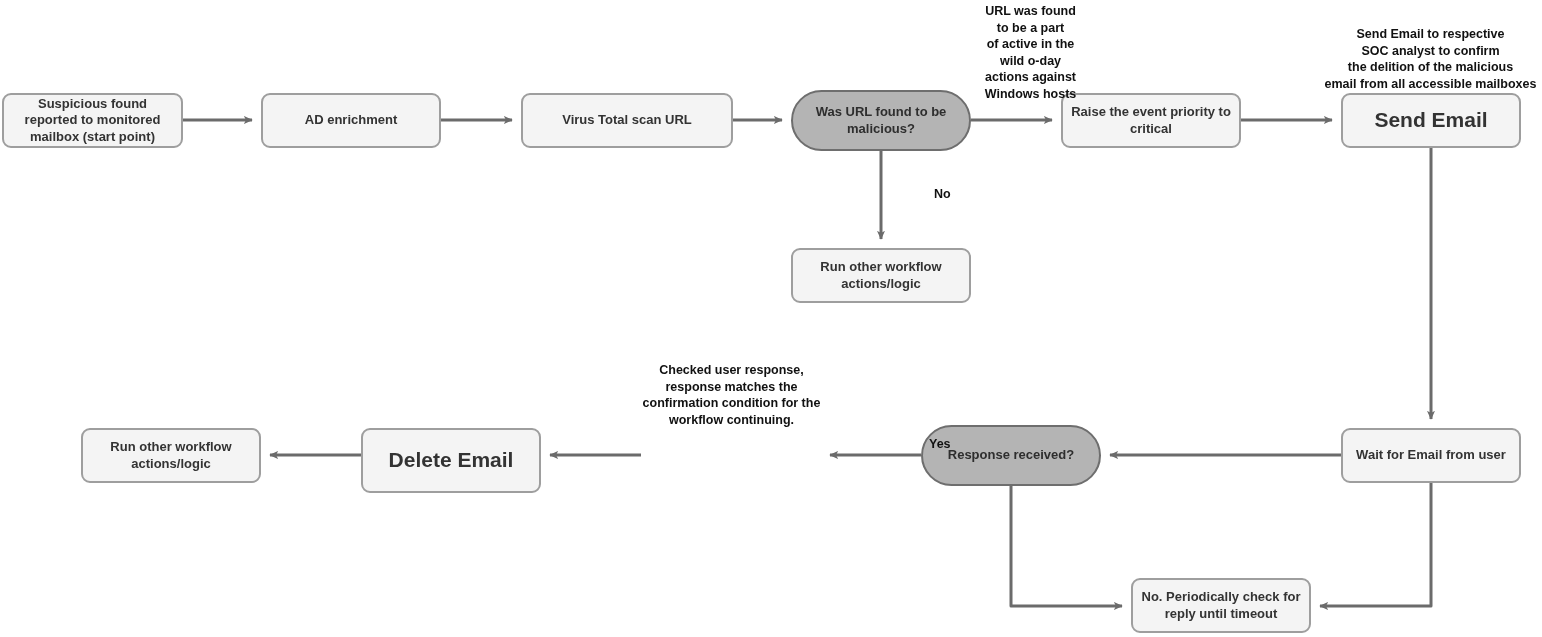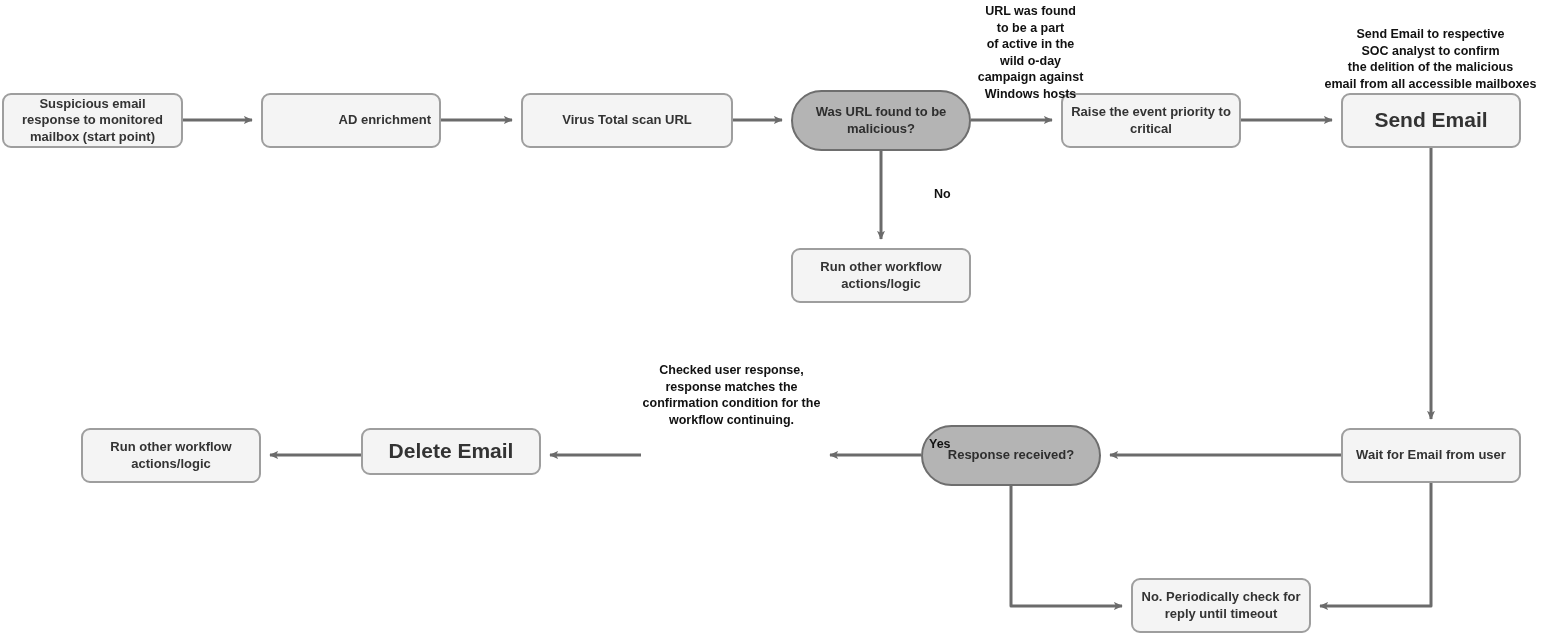--- a/index.html
+++ b/index.html
@@ -103,24 +103,24 @@
 
       <path d="M361,455 L270,455" marker-end="url(#arrowhead)"></path>
 
       <path d="M1011,486 L1011,606 L1122,606" marker-end="url(#arrowhead)"></path>
 
       <path d="M1431,483 L1431,606 L1320,606" marker-end="url(#arrowhead)"></path>
     </g>
   </svg>
 
   <div class="node" style="left:2px; top:93px; width:181px; height:55px;">
-    <span>Suspicious email response to monitored mailbox (start point)</span>
+    <span>Suspicious found reported to monitored mailbox (start point)</span>
   </div>
 
-  <div class="node" style="left:261px; top:93px; width:180px; height:55px;justify-content:flex-end;">
+  <div class="node" style="left:261px; top:93px; width:180px; height:55px;">
     <span>AD enrichment</span>
   </div>
 
   <div class="node" style="left:521px; top:93px; width:212px; height:55px;">
     <span>Virus Total scan URL</span>
   </div>
 
   <div class="node decision" style="left:791px; top:90px; width:180px; height:61px;">
     <span>Was URL found to be malicious?</span>
   </div>
@@ -139,37 +139,37 @@
 
   <div class="node" style="left:1341px; top:428px; width:180px; height:55px;">
     <span>Wait for Email from user</span>
   </div>
 
   <div class="node decision" style="left:921px; top:425px; width:180px; height:61px;">
     <span>Response received?</span>
   </div>
 
 
-  <div class="node big" style="left:361px; top:428px; width:180px; height:47px;">
+  <div class="node big" style="left:361px; top:428px; width:180px; height:65px;">
     <span>Delete Email</span>
   </div>
 
   <div class="node" style="left:81px; top:428px; width:180px; height:55px;">
     <span>Run other workflow actions/logic</span>
   </div>
 
   <div class="node" style="left:1131px; top:578px; width:180px; height:55px;">
     <span>No. Periodically check for reply until timeout</span>
   </div>
 
   <div class="edge-label" style="left:932px; top:3px; width:197px;">URL was found
 to be a part
 of active in the
 wild o-day
-campaign against
+actions against
 Windows hosts</div>
 
   <div class="edge-label" style="left:1298px; top:26px; width:265px;">Send Email to respective
 SOC analyst to confirm
 the delition of the malicious
 email from all accessible mailboxes</div>
 
   <div class="edge-label" style="left:615px; top:362px; width:233px;">Checked user response,
 response matches the
 confirmation condition for the

